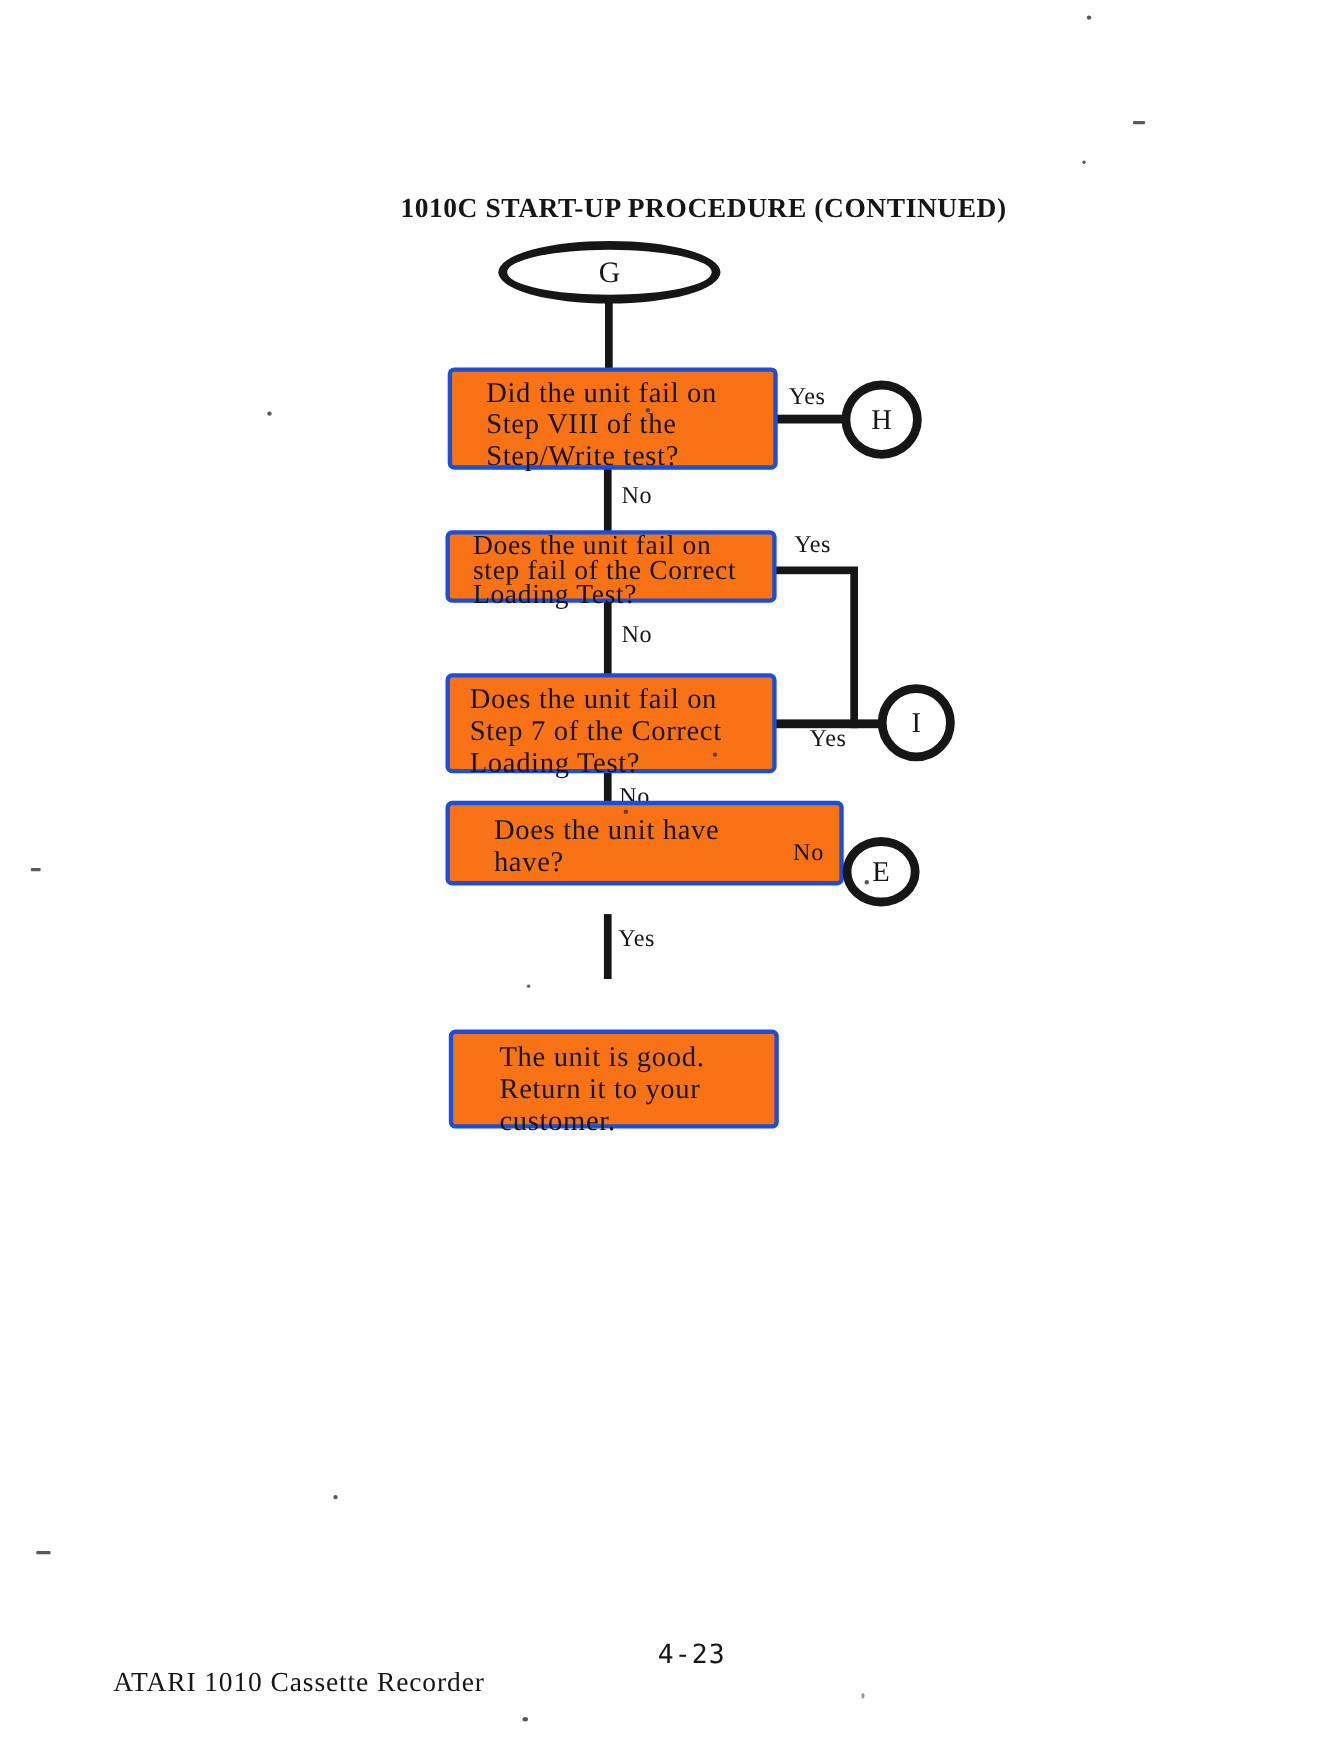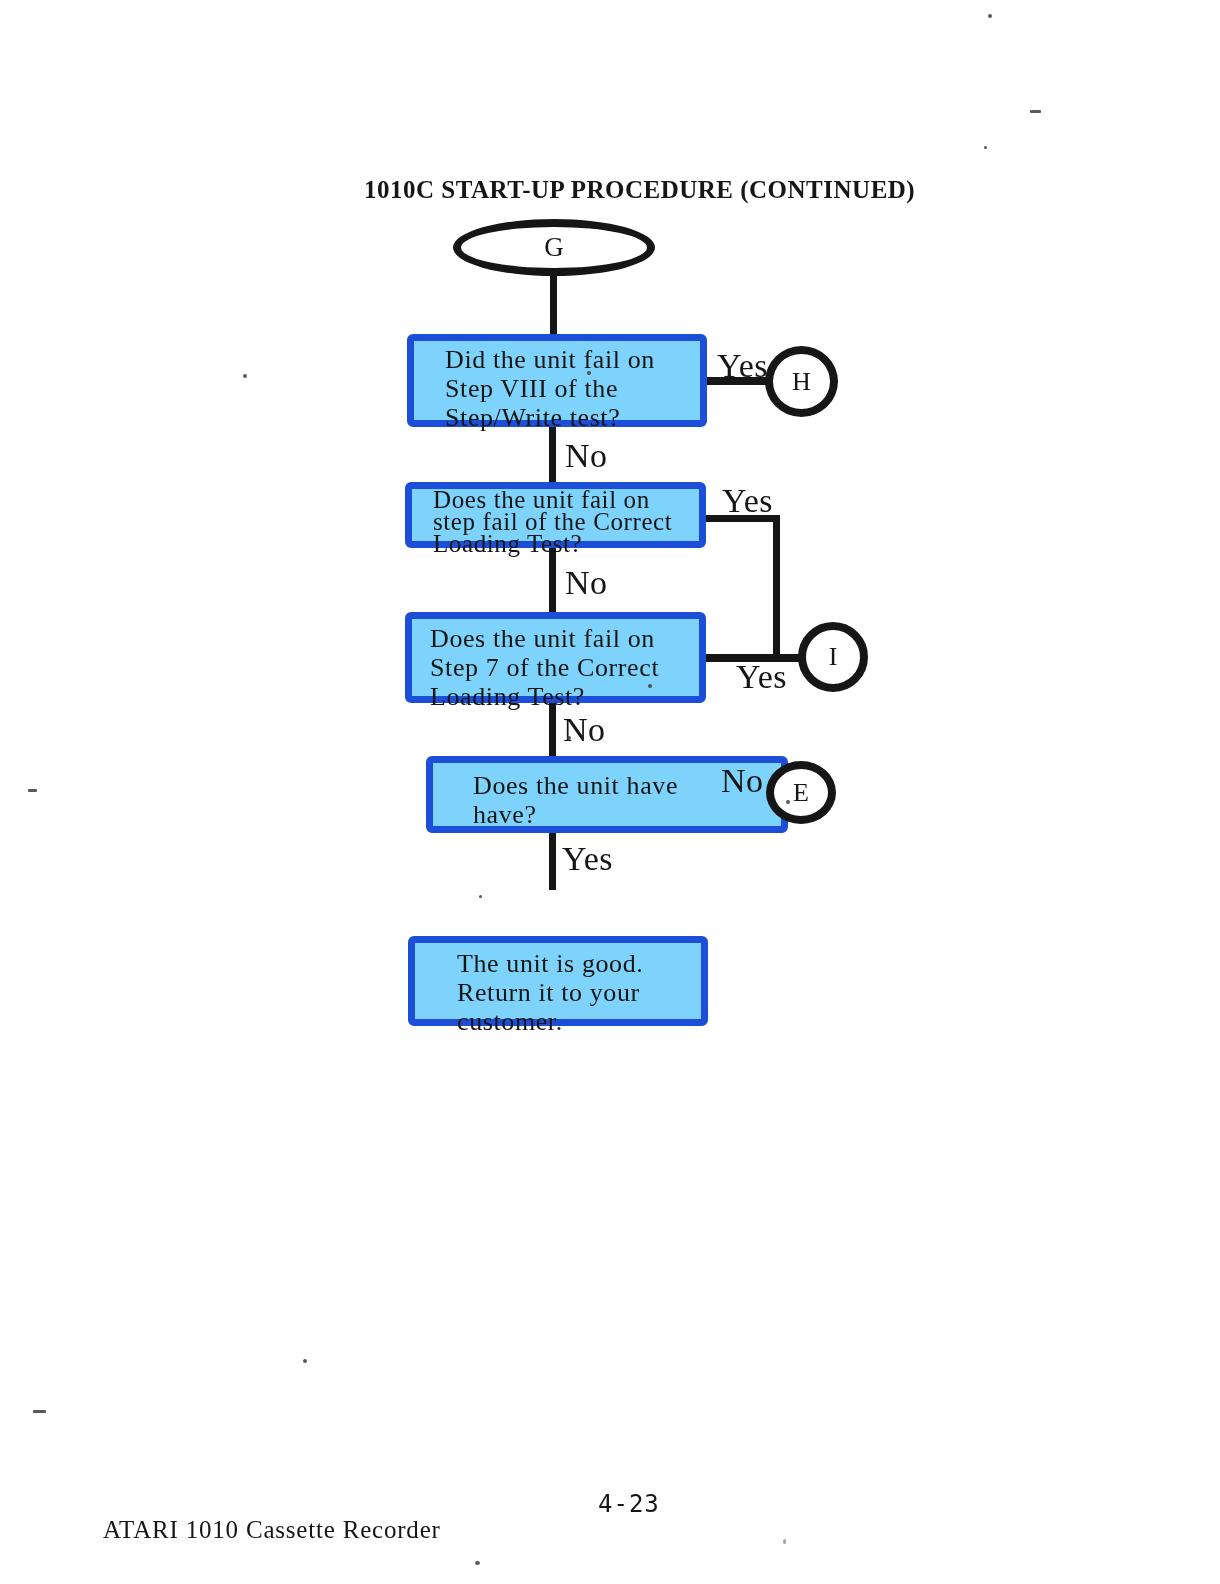--- a/index.html
+++ b/index.html
@@ -27,32 +27,32 @@
   #vl3 { left:549px; top:701px; height:57px; }
   #vl4 { left:549px; top:831px; height:59px; }
   #vl-yes2 { left:773px; top:516px; height:146px; }
   .hline { position:absolute; height:8px; background:#161616; }
   #hl-h   { left:703px; top:377px; width:64px; }
   #hl-yes2{ left:703px; top:515px; width:77px; height:7px; }
   #hl-i   { left:703px; top:654px; width:97px; }
   #hl-e   { left:703px; top:789px; width:65px; height:7px; }
   
   .dbox {
-    position:absolute; border:7px solid #1d4ed8; border-radius:6px;
-    box-sizing:border-box; background:#7dd3fc;
+    position:absolute; border:4px solid #1d4ed8; border-radius:6px;
+    box-sizing:border-box; background:#f97316;
     font-size:26px; line-height:29px; letter-spacing:0.6px; white-space:nowrap;
   }
   #box1 { left:407px; top:334px; width:300px; height:93px; padding:4px 2px 0 31px; }
   #box2 { left:405px; top:482px; width:301px; height:66px; padding:0 2px 0 21px;
           font-size:25px; line-height:22px; }
   #box3 { left:405px; top:612px; width:301px; height:91px; padding:5px 2px 0 18px; }
-  #box4 { left:405px; top:756px; width:362px; height:77px; padding:8px 2px 0 40px;margin-left:21px; }
+  #box4 { left:405px; top:728px; width:362px; height:77px; padding:8px 2px 0 40px; }
   #box5 { left:408px; top:888px; width:300px; height:90px; padding:6px 2px 0 42px;margin-top:48px; }
   
-  .blabel { position:absolute; font-size:34px; letter-spacing:0.5px; }
+  .blabel { position:absolute; font-size:22px; letter-spacing:0.5px; }
   #yes1 { left:717px; top:347px; }
   #no1  { left:565px; top:437px; }
   #yes2 { left:722px; top:482px; }
   #no2  { left:565px; top:564px; }
   #yes3 { left:736px; top:658px; }
   #no3  { left:563px; top:711px; }
   #no4  { left:721px; top:762px; }
   #yes4 { left:562px; top:840px; }
   
   .circle {

